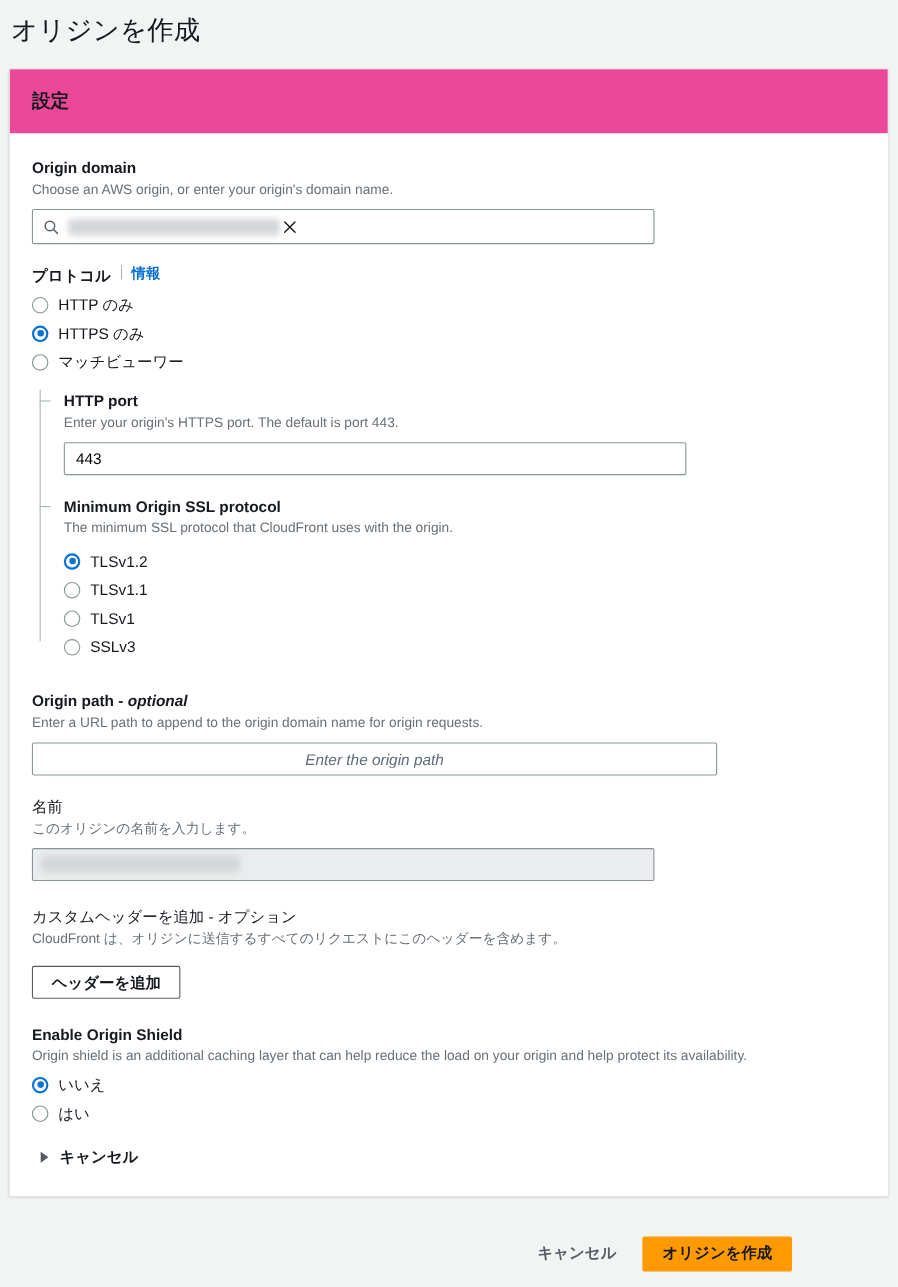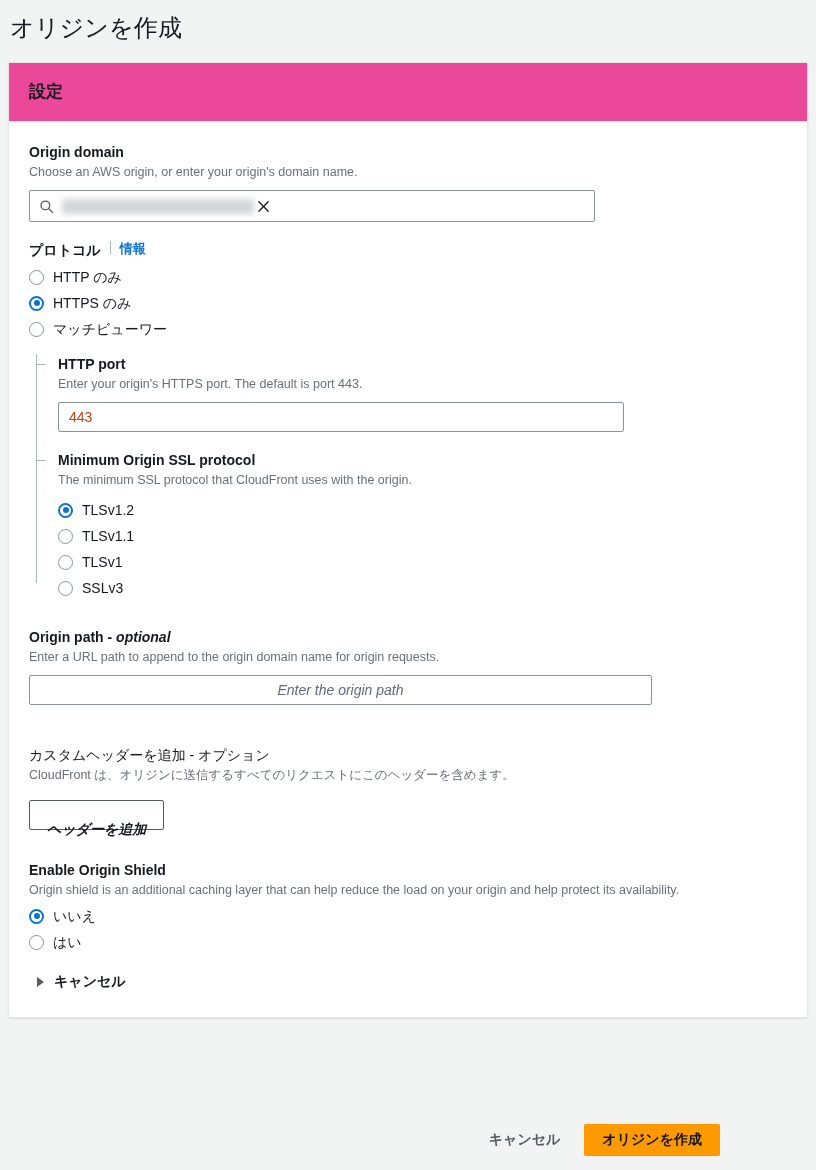--- a/index.html
+++ b/index.html
@@ -103,21 +103,21 @@
     position: relative;
     margin-top: 9px;
   }
   .text-input {
     width: 100%;
     height: 30px;
     border: 1px solid #879596;
     border-radius: 2px;
     background: #ffffff;
     font-size: 14px;
-    color: #c2410c;
+    color: #000000;
     padding: 0 10px;
     font-family: "Liberation Sans", "DejaVu Sans", sans-serif;
     outline: none;
   }
   .text-input::placeholder {
     color: #5f6b7a;
     font-style: italic;
   }
   .text-input:disabled {
     background: #eaeded;
@@ -237,31 +237,30 @@
     left: -22px;
     top: 10px;
     width: 10px;
     height: 1px;
     background: #aab7b8;
   }
 
   
   .btn-normal {
     height: 30px;
-    padding: 14px 17px;
+    padding: 0 17px;
     border: 1px solid #545b64;
     border-radius: 2px;
     background: #ffffff;
     color: #16191f;
     font-size: 14px;
     font-weight: 700;
     font-family: "Liberation Sans", "DejaVu Sans", sans-serif;
     cursor: pointer;
     line-height: 28px;
-    font-style: italic;
   }
 
   .expander {
     display: flex;
     align-items: center;
     gap: 10px;
     cursor: pointer;
     margin-top: 18px;
     padding-left: 8px;
   }
@@ -418,20 +417,28 @@
     <div class="field">
       <span class="field-label"><span>Origin path - </span><span class="optional">optional</span></span>
       <span class="field-desc">Enter a URL path to append to the origin domain name for origin requests.</span>
       <div class="input-wrap">
         <input class="text-input path-input" type="text" placeholder="Enter the origin path" style="">
       </div>
     </div>
 
     <div class="sp-18"></div>
 
+    <div class="field">
+      <span class="field-label" style="font-weight:400;">名前</span>
+      <span class="field-desc">このオリジンの名前を入力します。</span>
+      <div class="input-wrap name-input">
+        <input class="text-input" type="text" disabled="" style="width: 566px;" value="">
+        <span class="redacted-value"></span>
+      </div>
+    </div>
 
     <div class="sp-22"></div>
 
     <div class="field">
       <span class="field-label" style="font-weight:400;">カスタムヘッダーを追加 - オプション</span>
       <span class="field-desc">CloudFront は、オリジンに送信するすべてのリクエストにこのヘッダーを含めます。</span>
       <div style="margin-top:16px">
         <button class="btn-normal">ヘッダーを追加</button>
       </div>
     </div>

